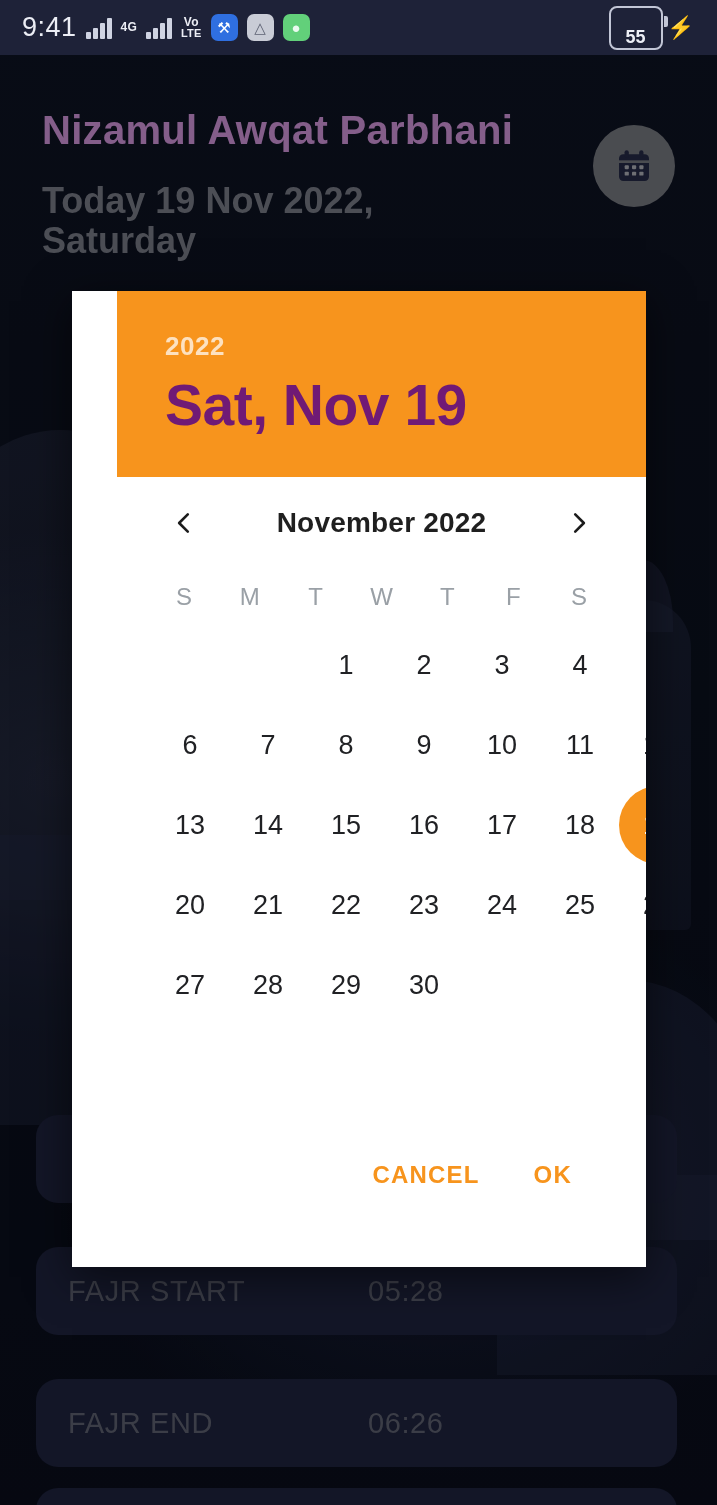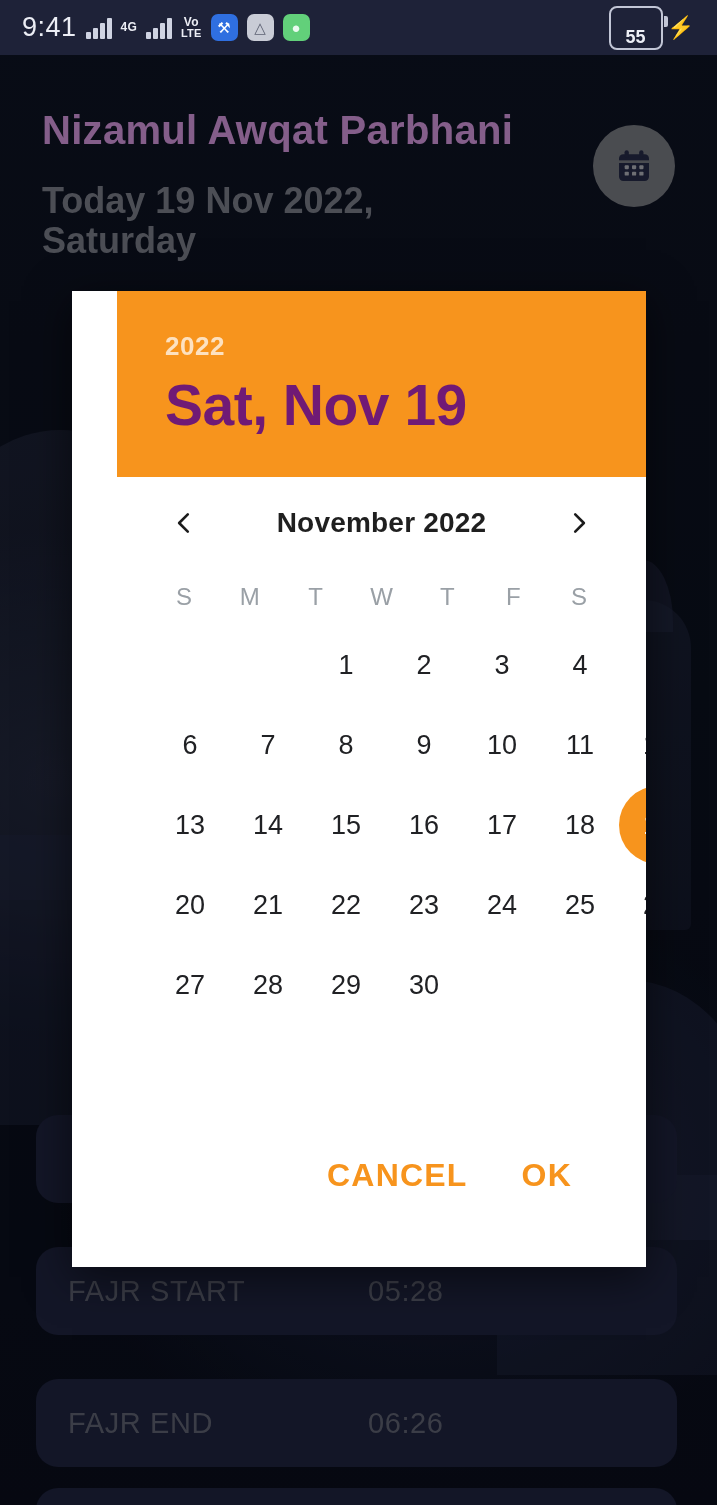--- a/index.html
+++ b/index.html
@@ -233,21 +233,21 @@
 
   #dialog-actions {
     margin-top:auto;
     height:150px;
     display:flex; align-items:center; justify-content:flex-end;
     gap:42px;
     padding:0 34px 34px 0;
   }
   .text-button {
     background:none; border:none;
-    color:#f7941d; font-size:32px; font-weight:700;
+    color:#f7941d; font-size:24px; font-weight:700;
     letter-spacing:1.2px; font-family:inherit;
     cursor:pointer; padding:10px 6px;
   }
 </style>
 </head>
 <body>
 
 <div id="screen">
 
   <div id="app-background">

